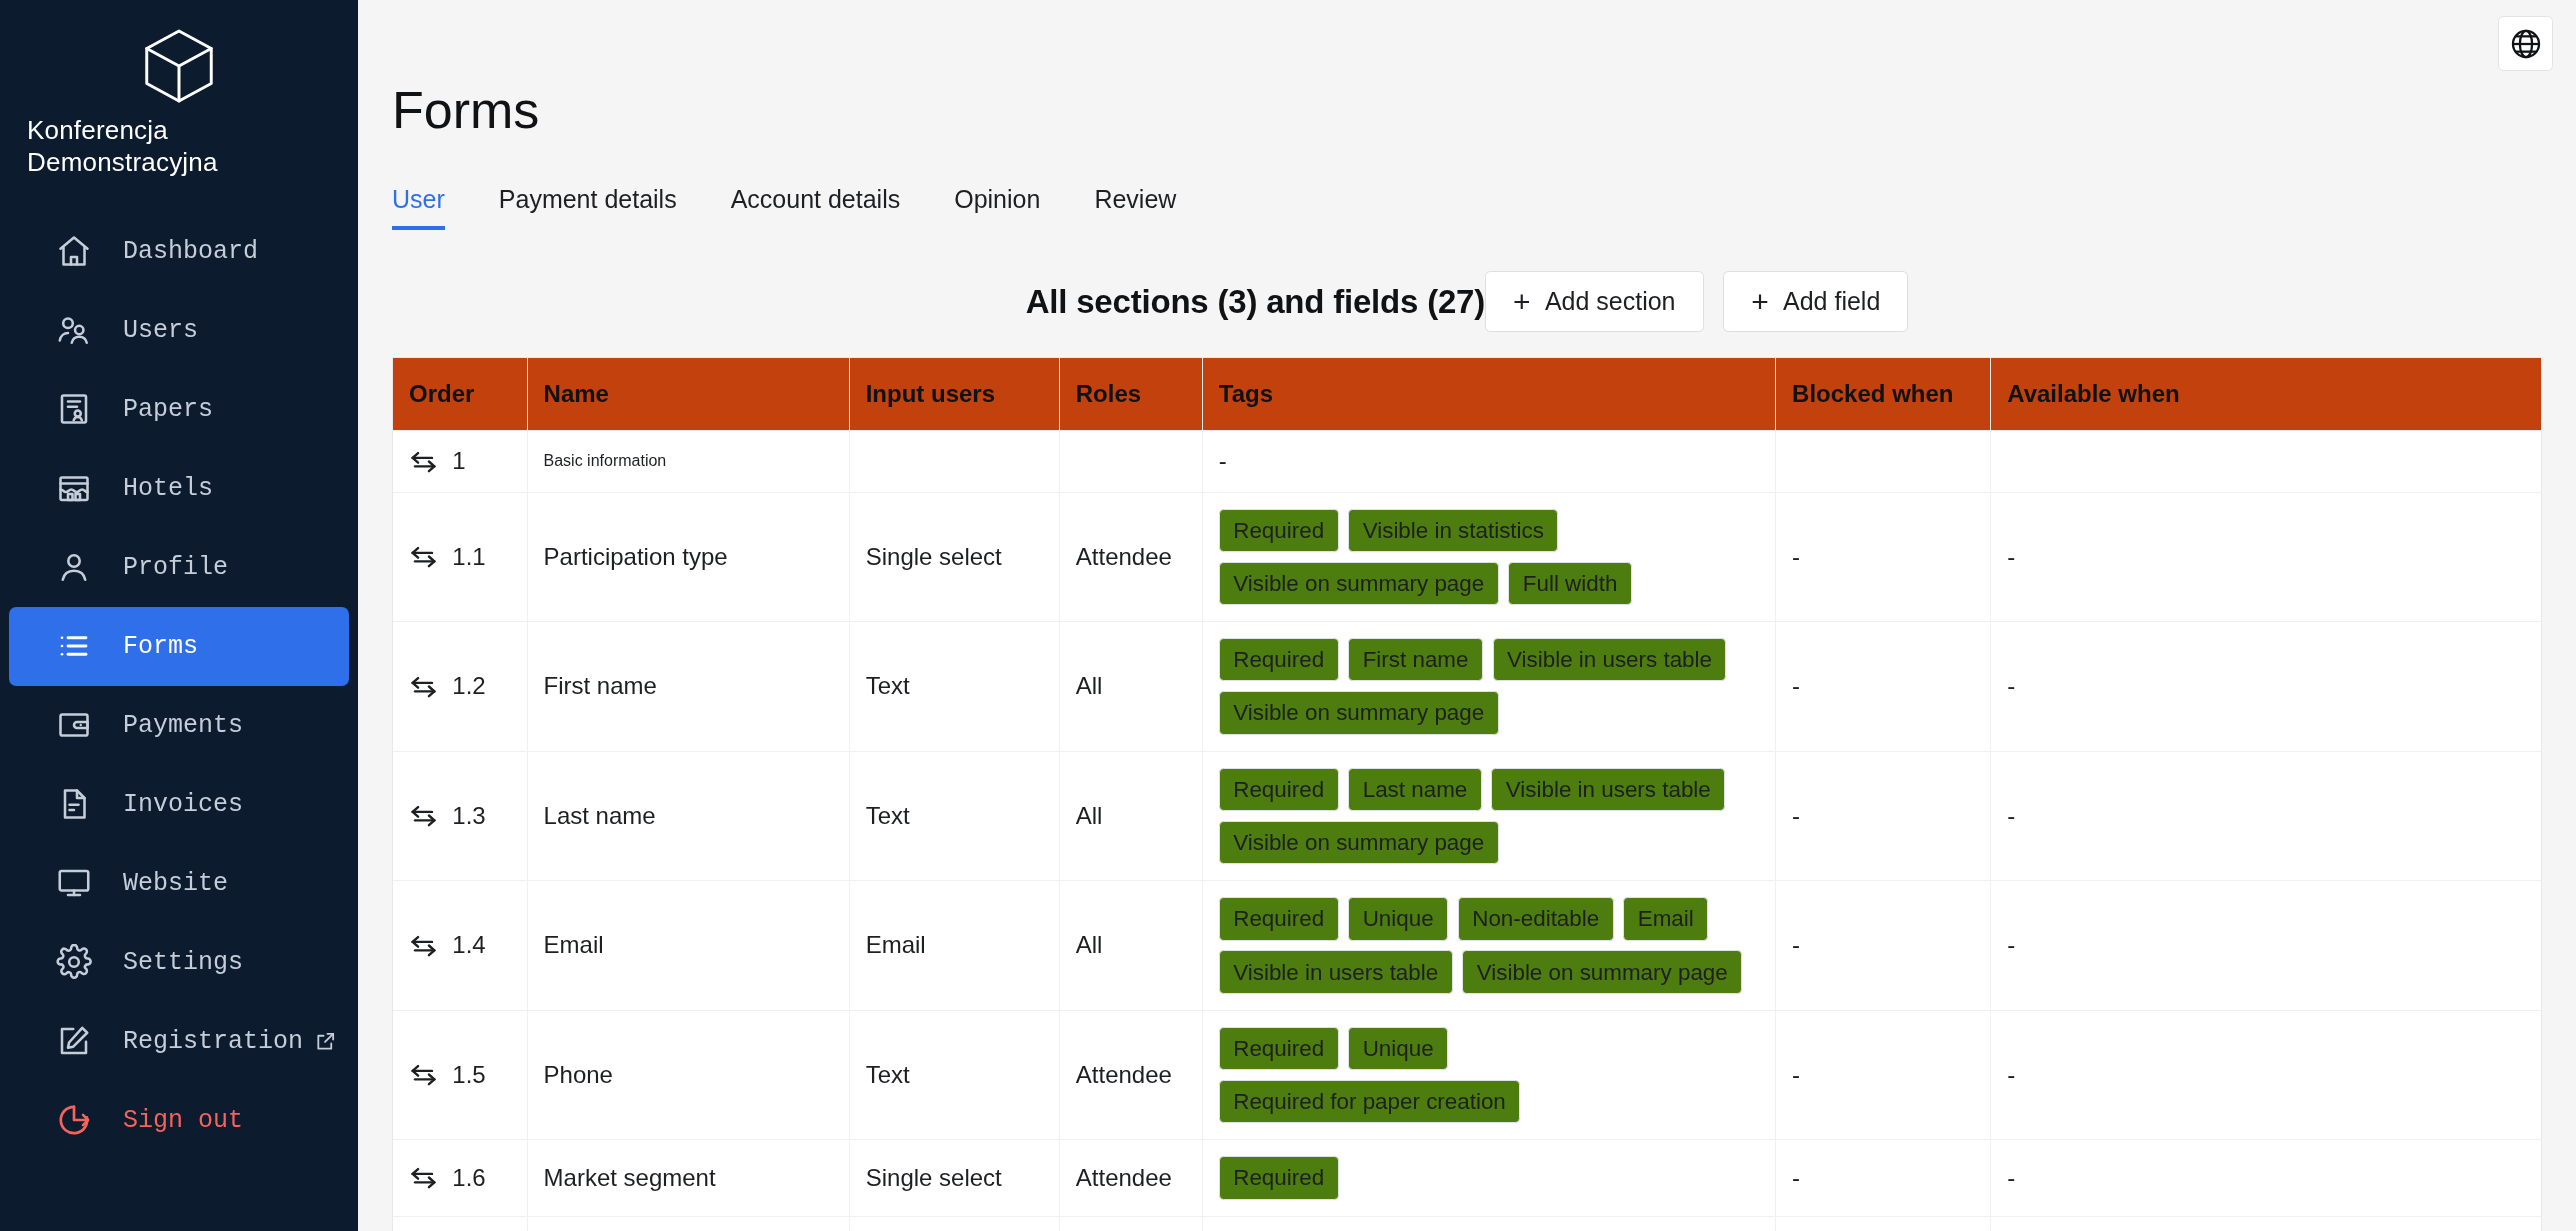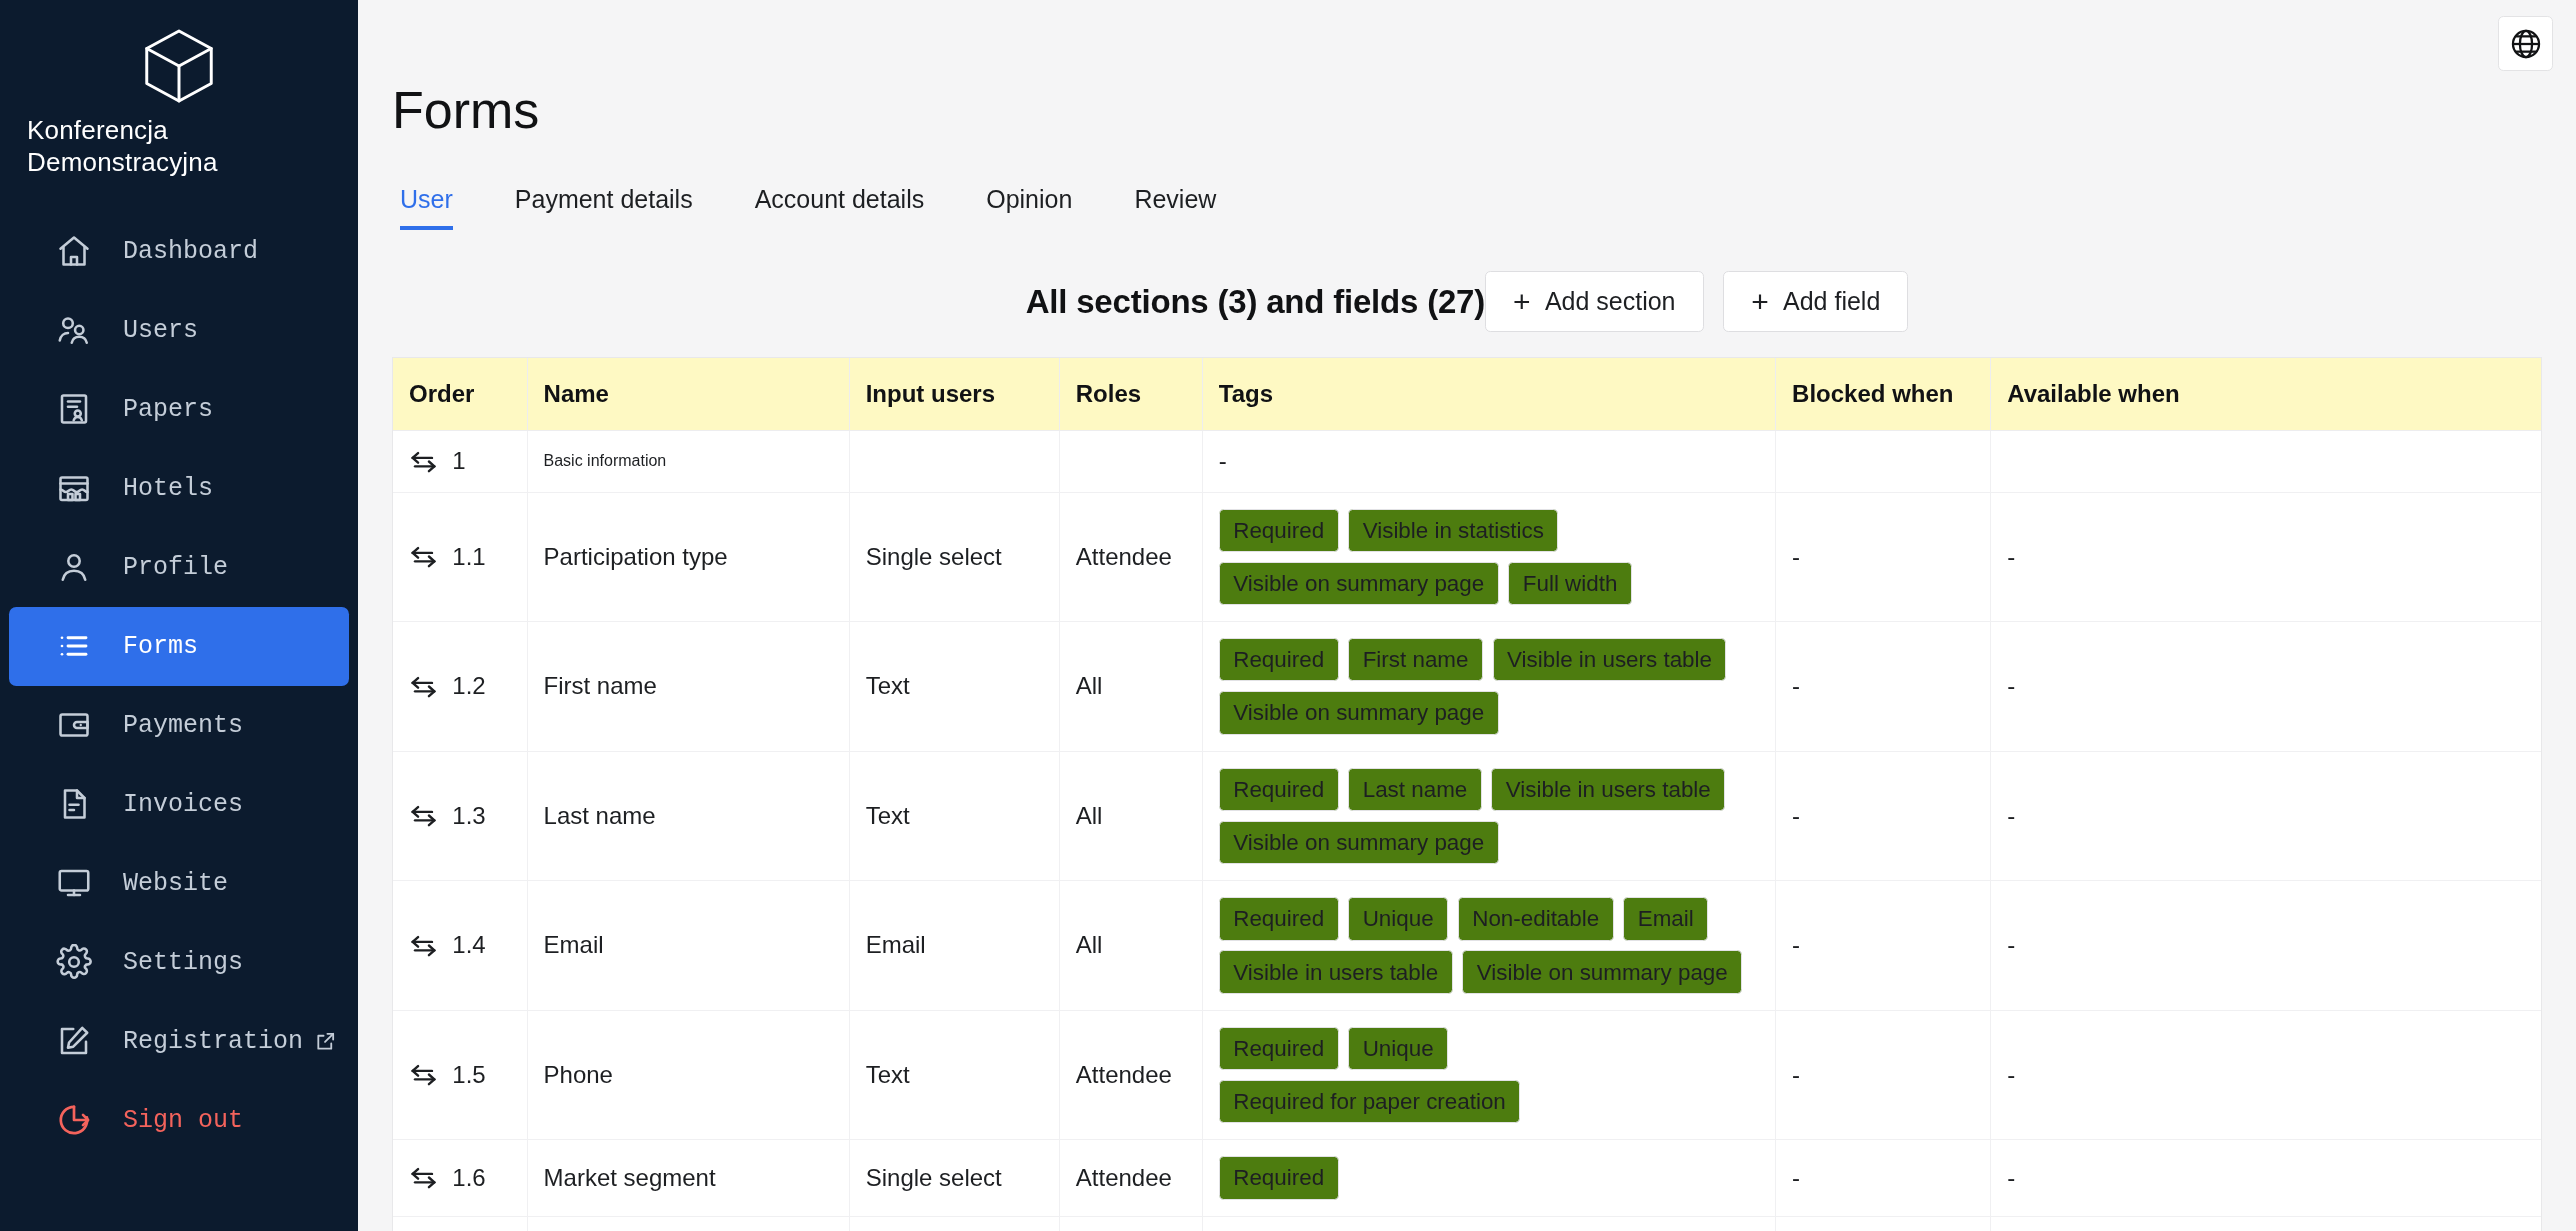--- a/index.html
+++ b/index.html
@@ -110,21 +110,20 @@
   }
   .tab {
     font-size: 25px;
     color: #1d1f22;
     padding: 0 0 12.5px 0;
     margin-right: 54px;
     cursor: pointer;
     border-bottom: 4.5px solid transparent;
     line-height: 30px;
     white-space: nowrap;
-    margin-left: 8px;
   }
   .tab.active { color: #2f6fea; border-bottom-color: #2f6fea; }
 
   .section-bar {
     display: flex;
     align-items: center;
     justify-content: center;
     margin: 41px 34px 0 34px;
   }
   .section-title {
@@ -160,21 +159,21 @@
     border: 0.9px solid #e8e8ea;
     border-bottom: none;
     overflow: hidden;
   }
   table.forms-table {
     width: 100%;
     border-collapse: collapse;
     table-layout: fixed;
   }
   table.forms-table th {
-    background: #fef9c3;
+    background: #c2410c;
     text-align: left;
     font-size: 24px;
     font-weight: 700;
     color: #111214;
     padding: 19.7px 16px;
     border-right: 0.9px solid #ededef;
     border-bottom: 0.9px solid #ededef;
     height: 72px;
     vertical-align: middle;
     white-space: nowrap;

